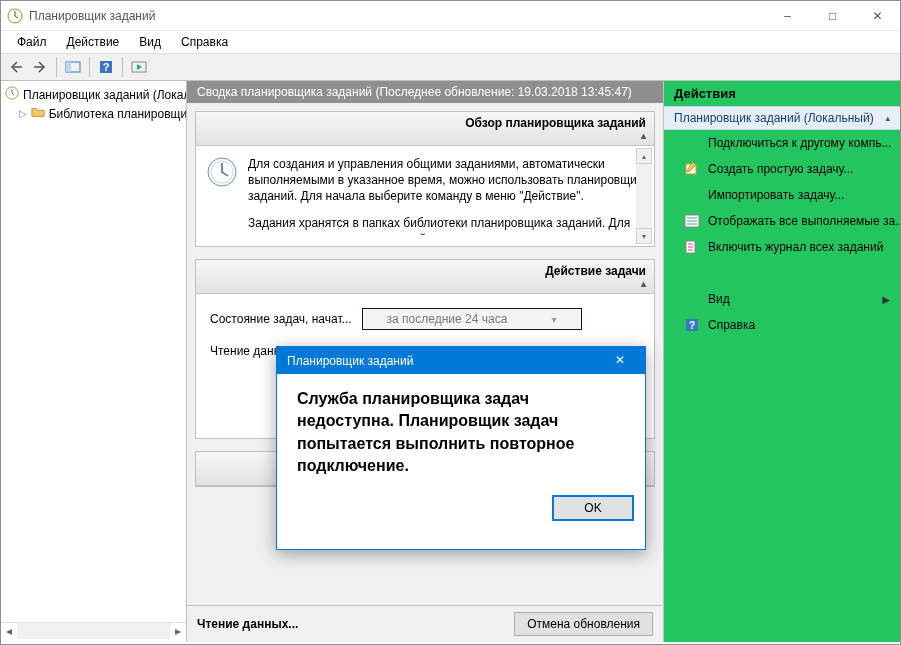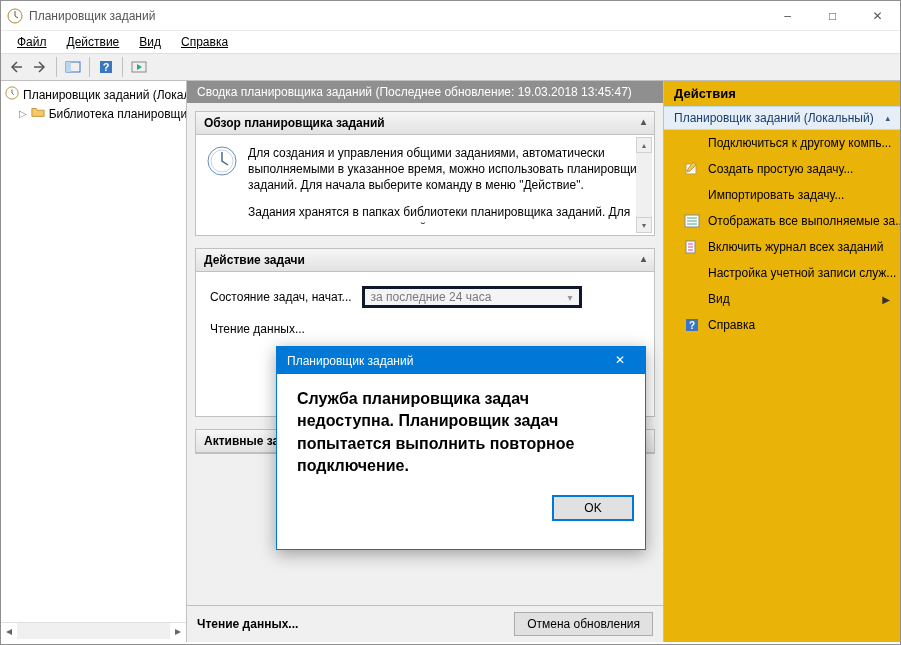--- a/index.html
+++ b/index.html
@@ -19,21 +19,21 @@
   display: flex;
   align-items: center;
   padding-left: 6px;
   border-bottom: 1px solid #eaeaea;
 }
 .titlebar .icon { width: 16px; height: 16px; margin-right: 6px; }
 .titlebar .title { color: #555; flex: 1; font-size: 12px; }
 .win-btns { display: flex; height: 100%; }
 .win-btns div { width: 45px; display:flex; align-items:center; justify-content:center; color:#555; font-family: "Segoe UI Symbol", sans-serif; }
 .menubar { height: 22px; padding: 2px 8px; display:flex; gap:4px; background:#fff; }
-.menubar span { padding: 2px 8px; cursor:default;text-decoration:underline; }
+.menubar span { padding: 2px 8px; cursor:default; }
 .toolbar { height: 28px; background:#f0f0f0; border-top:1px solid #e0e0e0; border-bottom:1px solid #c0c0c0; display:flex; align-items:center; padding:0 4px; gap:2px; }
 .toolbar .sep { width:1px; height:20px; background:#c0c0c0; margin:0 3px; }
 .toolbar .tbtn { width:22px; height:22px; display:flex; align-items:center; justify-content:center; border:1px solid transparent; }
 .toolbar .tbtn svg { width:16px; height:16px; }
 .content { display:flex; height: calc(100% - 30px - 22px - 28px - 2px); }
 .tree-pane { width: 186px; background:#fff; border-right:1px solid #c0c0c0; padding:4px 0; display:flex; flex-direction:column; }
 .tree-pane .body { flex:1; overflow:hidden; }
 .tree-pane .row { display:flex; align-items:center; padding:1px 4px; gap:4px; white-space:nowrap; }
 .tree-scroll { height:16px; border-top:1px solid #e0e0e0; display:flex; align-items:center; }
 .tree-scroll .arrow { width:16px; height:16px; display:flex; align-items:center; justify-content:center; color:#666; }
@@ -42,43 +42,44 @@
 .summary-hdr { background:#8f8f8f; color:#fff; padding:4px 10px; font-size:12px; }
 .inner { padding:8px; flex:1; overflow:hidden; }
 .section { margin-bottom:12px; border:1px solid #c0c0c0; }
 .section-hdr {
   background: linear-gradient(#f6f6f6,#e2e2e2);
   border-bottom:1px solid #c0c0c0;
   padding:4px 8px;
   font-weight:bold;
   display:flex;
   justify-content:space-between;
-  align-items:flex-start;
+  align-items:flex-end;
   font-size:12px;
+  flex-direction:column;
 }
 .section-hdr .chev { font-size:10px; color:#555; }
 .section-body { background:#fff; padding:10px; position:relative; }
 .overview-body { display:flex; gap:10px; height:100px; }
 .overview-body .txt { flex:1; font-size:12px; line-height:1.35; overflow:hidden; }
 .overview-body .txt p { margin-bottom:10px; }
 .clock-icon { width:32px; height:32px; flex-shrink:0; }
 .vscroll { position:absolute; right:2px; top:2px; bottom:2px; width:16px; display:flex; flex-direction:column; }
 .vscroll .arrow { height:16px; background:#f0f0f0; border:1px solid #d0d0d0; display:flex; align-items:center; justify-content:center; font-size:8px; color:#666; }
 .vscroll .track { flex:1; background:#f0f0f0; }
 .state-body { background:#fff; padding:14px 14px 80px; }
 .state-row { display:flex; align-items:center; gap:10px; margin-bottom:14px; }
 .state-row label { font-size:12px; }
-.combo { flex:1; max-width:220px; height:22px; border:3px solid #0f172a; background:#f4f4f4; padding:2px 6px; color:#787878; display:flex; align-items:center; justify-content:space-between; font-size:12px; }
+.combo { flex:1; max-width:220px; height:22px; border:1px solid #0f172a; background:#f4f4f4; padding:2px 24px; color:#787878; display:flex; align-items:center; justify-content:space-between; font-size:12px; }
 .combo .cv { font-size:10px; color:#999; }
 .reading-row { display:flex; align-items:center; gap:10px; }
 .footer { display:flex; align-items:center; justify-content:space-between; padding:6px 10px; border-top:1px solid #c0c0c0; background:#f0f0f0; }
 .footer .lbl { font-weight:bold; font-size:12px; }
 .btn { background:#e1e1e1; border:1px solid #adadad; padding:4px 12px; font-size:12px; cursor:default; }
 .btn.primary { border:1px solid #0078d7; outline:1px solid #0078d7; }
-.actions-pane { width:236px; background:#eab308; display:flex; flex-direction:column; }
+.actions-pane { width:236px; background:#22c55e; display:flex; flex-direction:column; }
 .actions-title { padding:5px 10px; font-weight:bold; font-size:13px; }
 .actions-group-hdr { background:#e6eef7; border:1px solid #c0d6ea; border-left:none; border-right:none; padding:4px 10px; color:#1a3e6e; display:flex; justify-content:space-between; align-items:center; }
 .actions-group-hdr .chev { font-size:9px; color:#3a5a80; }
 .action-item { display:flex; align-items:center; gap:8px; padding:5px 10px 5px 20px; font-size:12px; white-space:nowrap; overflow:hidden; text-overflow:ellipsis;text-align:right; }
 .action-item .ic { width:16px; height:16px; flex-shrink:0; display:flex; align-items:center; justify-content:center; }
 .action-item .arrow-r { margin-left:auto; font-size:10px; color:#333; }
 .dialog {
   position:absolute;
   left:275px; top:345px;
   width:370px;
@@ -273,21 +274,20 @@
       <span class="ic">
           <svg viewBox="0 0 16 16">
             <rect x="2" y="2" width="9" height="12" fill="#fff" stroke="#888"></rect>
             <path d="M4 5h5M4 8h5M4 11h5" stroke="#d48"></path>
           </svg>
         </span>
       <span>Включить журнал всех заданий</span>
     </div>
     <div class="action-item">
       <span class="ic"></span>
-      <span>Настройка учетной записи служ...</span>
     </div>
     <div class="action-item">
       <span class="ic"></span>
       <span>Вид</span>
       <span class="arrow-r">▶</span>
     </div>
     <div class="action-item">
       <span class="ic">
           <svg viewBox="0 0 16 16">
             <rect x="2" y="2" width="12" height="12" fill="#3a76c4"></rect>

